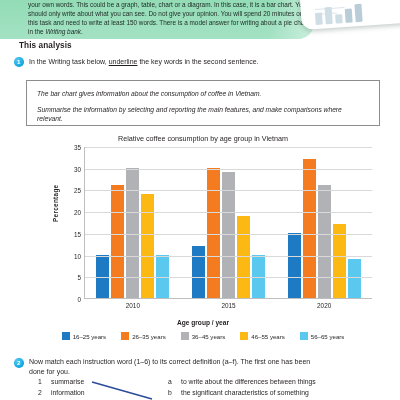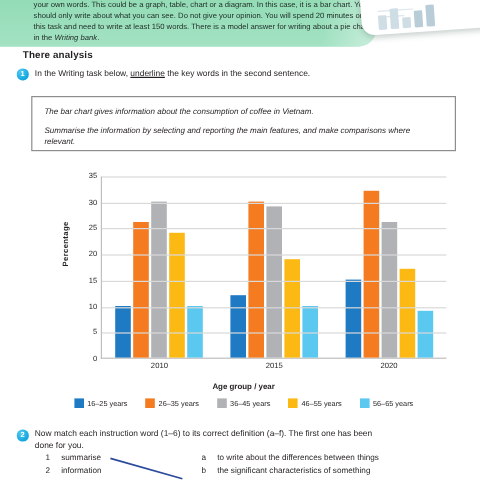--- a/index.html
+++ b/index.html
@@ -131,33 +131,34 @@
     <div class="rule" style="left:14px;top:41px;width:22px;"></div>
     <div class="mini">
       <i style="height:12px;"></i>
         <i style="height:17px;"></i>
         <i style="height:9px;"></i>
         <i style="height:14px;background:#b9cdd8;"></i>
         <i style="height:18px;background:#b9cdd8;"></i>
     </div>
   </div>
 
-  <div class="h-task">There analysis</div>
+  <div class="h-task">This analysis</div>
 
   <div class="qnum" style="left:14px;top:57px;">1</div>
   <div class="qtext" style="left:29px;top:57px;width:350px;">
     <span>In the Writing task below, </span><u>underline</u><span> the key words in the second sentence.</span>
   </div>
 
   <div class="task-box">
     <p class="l1">The bar chart gives information about the consumption of coffee in Vietnam.</p>
     <p class="l2">Summarise the information by selecting and reporting the main features, and make comparisons where relevant.</p>
   </div>
 
   <div class="chart-wrap">
+    <div class="chart-title">Relative coffee consumption by age group in Vietnam</div>
     <div class="yaxis-title">Percentage</div>
     <div class="plot" id="plot">
       <div class="groups" id="groups">
           <div class="group">
             <div class="bar" style="height: 43.4286px; background: rgb(31, 122, 196);"></div>
             <div class="bar" style="height: 112.914px; background: rgb(244, 123, 32);"></div>
             <div class="bar" style="height: 130.286px; background: rgb(176, 178, 181);"></div>
             <div class="bar" style="height: 104.229px; background: rgb(252, 185, 19);"></div>
             <div class="bar" style="height: 43.4286px; background: rgb(91, 200, 240);"></div>
             <div class="xtick">2010</div>

